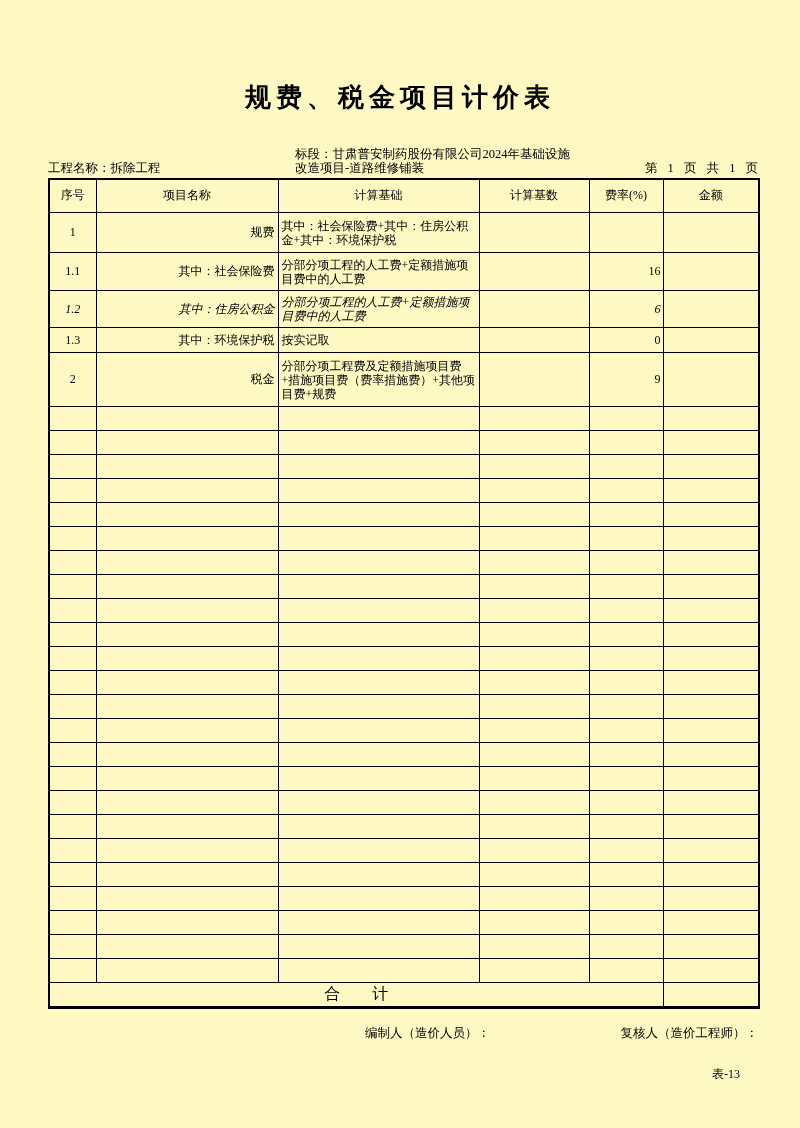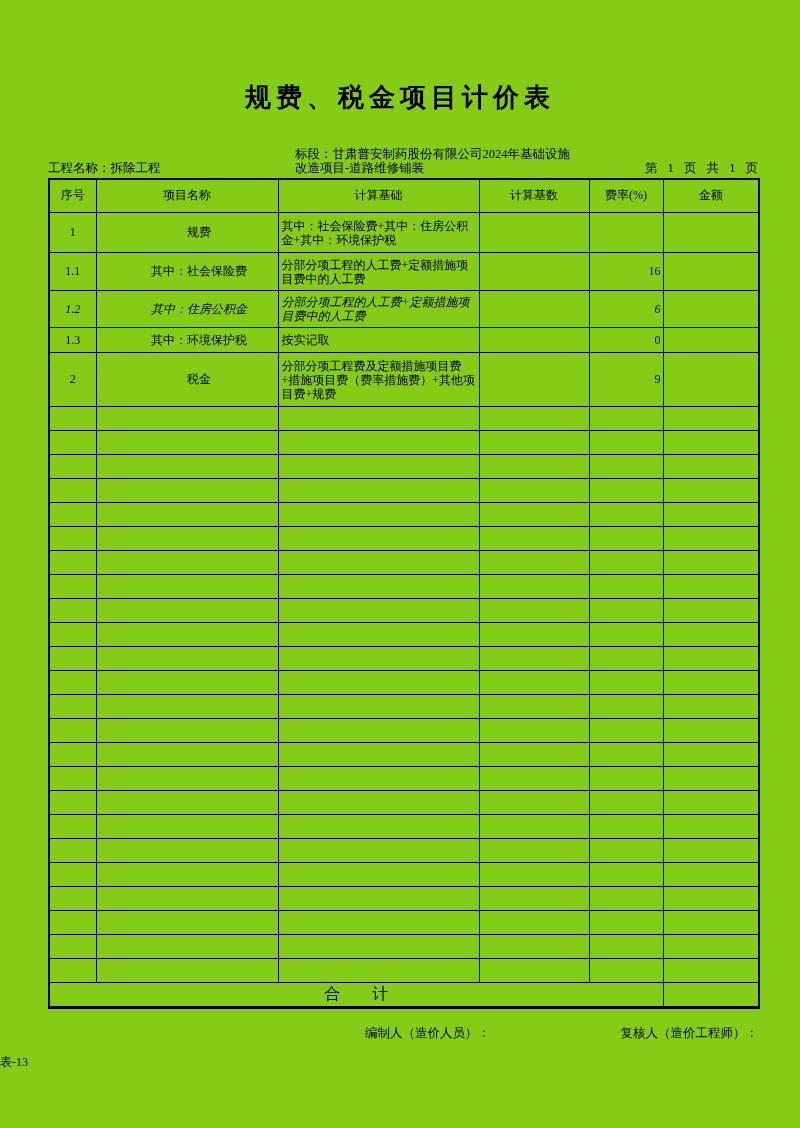--- a/index.html
+++ b/index.html
@@ -2,21 +2,21 @@
 <html><head>
 <meta charset="utf-8">
 <style>
   html,body{margin:0;padding:0;background:#ffffff;}
   body{
     width:800px;height:1128px;
     font-family:"Liberation Serif","DejaVu Serif",serif;
     color:#000;
     -webkit-font-smoothing:antialiased;
   }
-  .page{position:relative;width:800px;height:1128px;background:#84cc16;overflow:hidden;}
+  .page{position:relative;width:800px;height:1128px;background:#fef9c3;overflow:hidden;}
 
   .doc-title{
     margin:84px 0 0 0;
     text-align:center;
     font-size:26px;
     font-weight:bold;
     letter-spacing:5px;
     line-height:1.1;
   }
 
@@ -45,21 +45,21 @@
     border:1px solid #000;
     font-size:12px;
     font-weight:normal;
     padding:1px 3px;
     vertical-align:middle;
     overflow:hidden;
   }
   .price-table thead tr{height:34px;}
   .price-table th{text-align:center;padding:0 2px;}
   td.col-no{text-align:center;}
-  td.col-name{text-align:center;padding-left:27px;}
+  td.col-name{text-align:right;padding-left:27px;}
   td.col-basis{text-align:left;line-height:14px;word-break:break-all;}
   td.col-base{text-align:left;}
   td.col-rate{text-align:right;padding-right:2px;}
   td.col-amount{text-align:left;}
   tr.total-row{height:24px;}
   tr.total-row td.total-label-cell{
     text-align:center;
     font-size:16px;
   }
 
@@ -68,21 +68,22 @@
     margin:16px 0 0 48px;
     display:flex;
     font-size:12.5px;
     text-align:right;
   }
   .sign-preparer{flex:0 0 442px;white-space:nowrap;}
   .sign-reviewer{flex:1 1 auto;white-space:nowrap;}
 
   .form-code{
     width:740px;
-    margin-top:12px;
+    margin-top:24px;
+    text-align:right;
     font-size:12px;
   }
 </style>
 </head>
 <body>
 
 <div class="page">
 
   <h1 class="doc-title">规费、税金项目计价表</h1>
 

